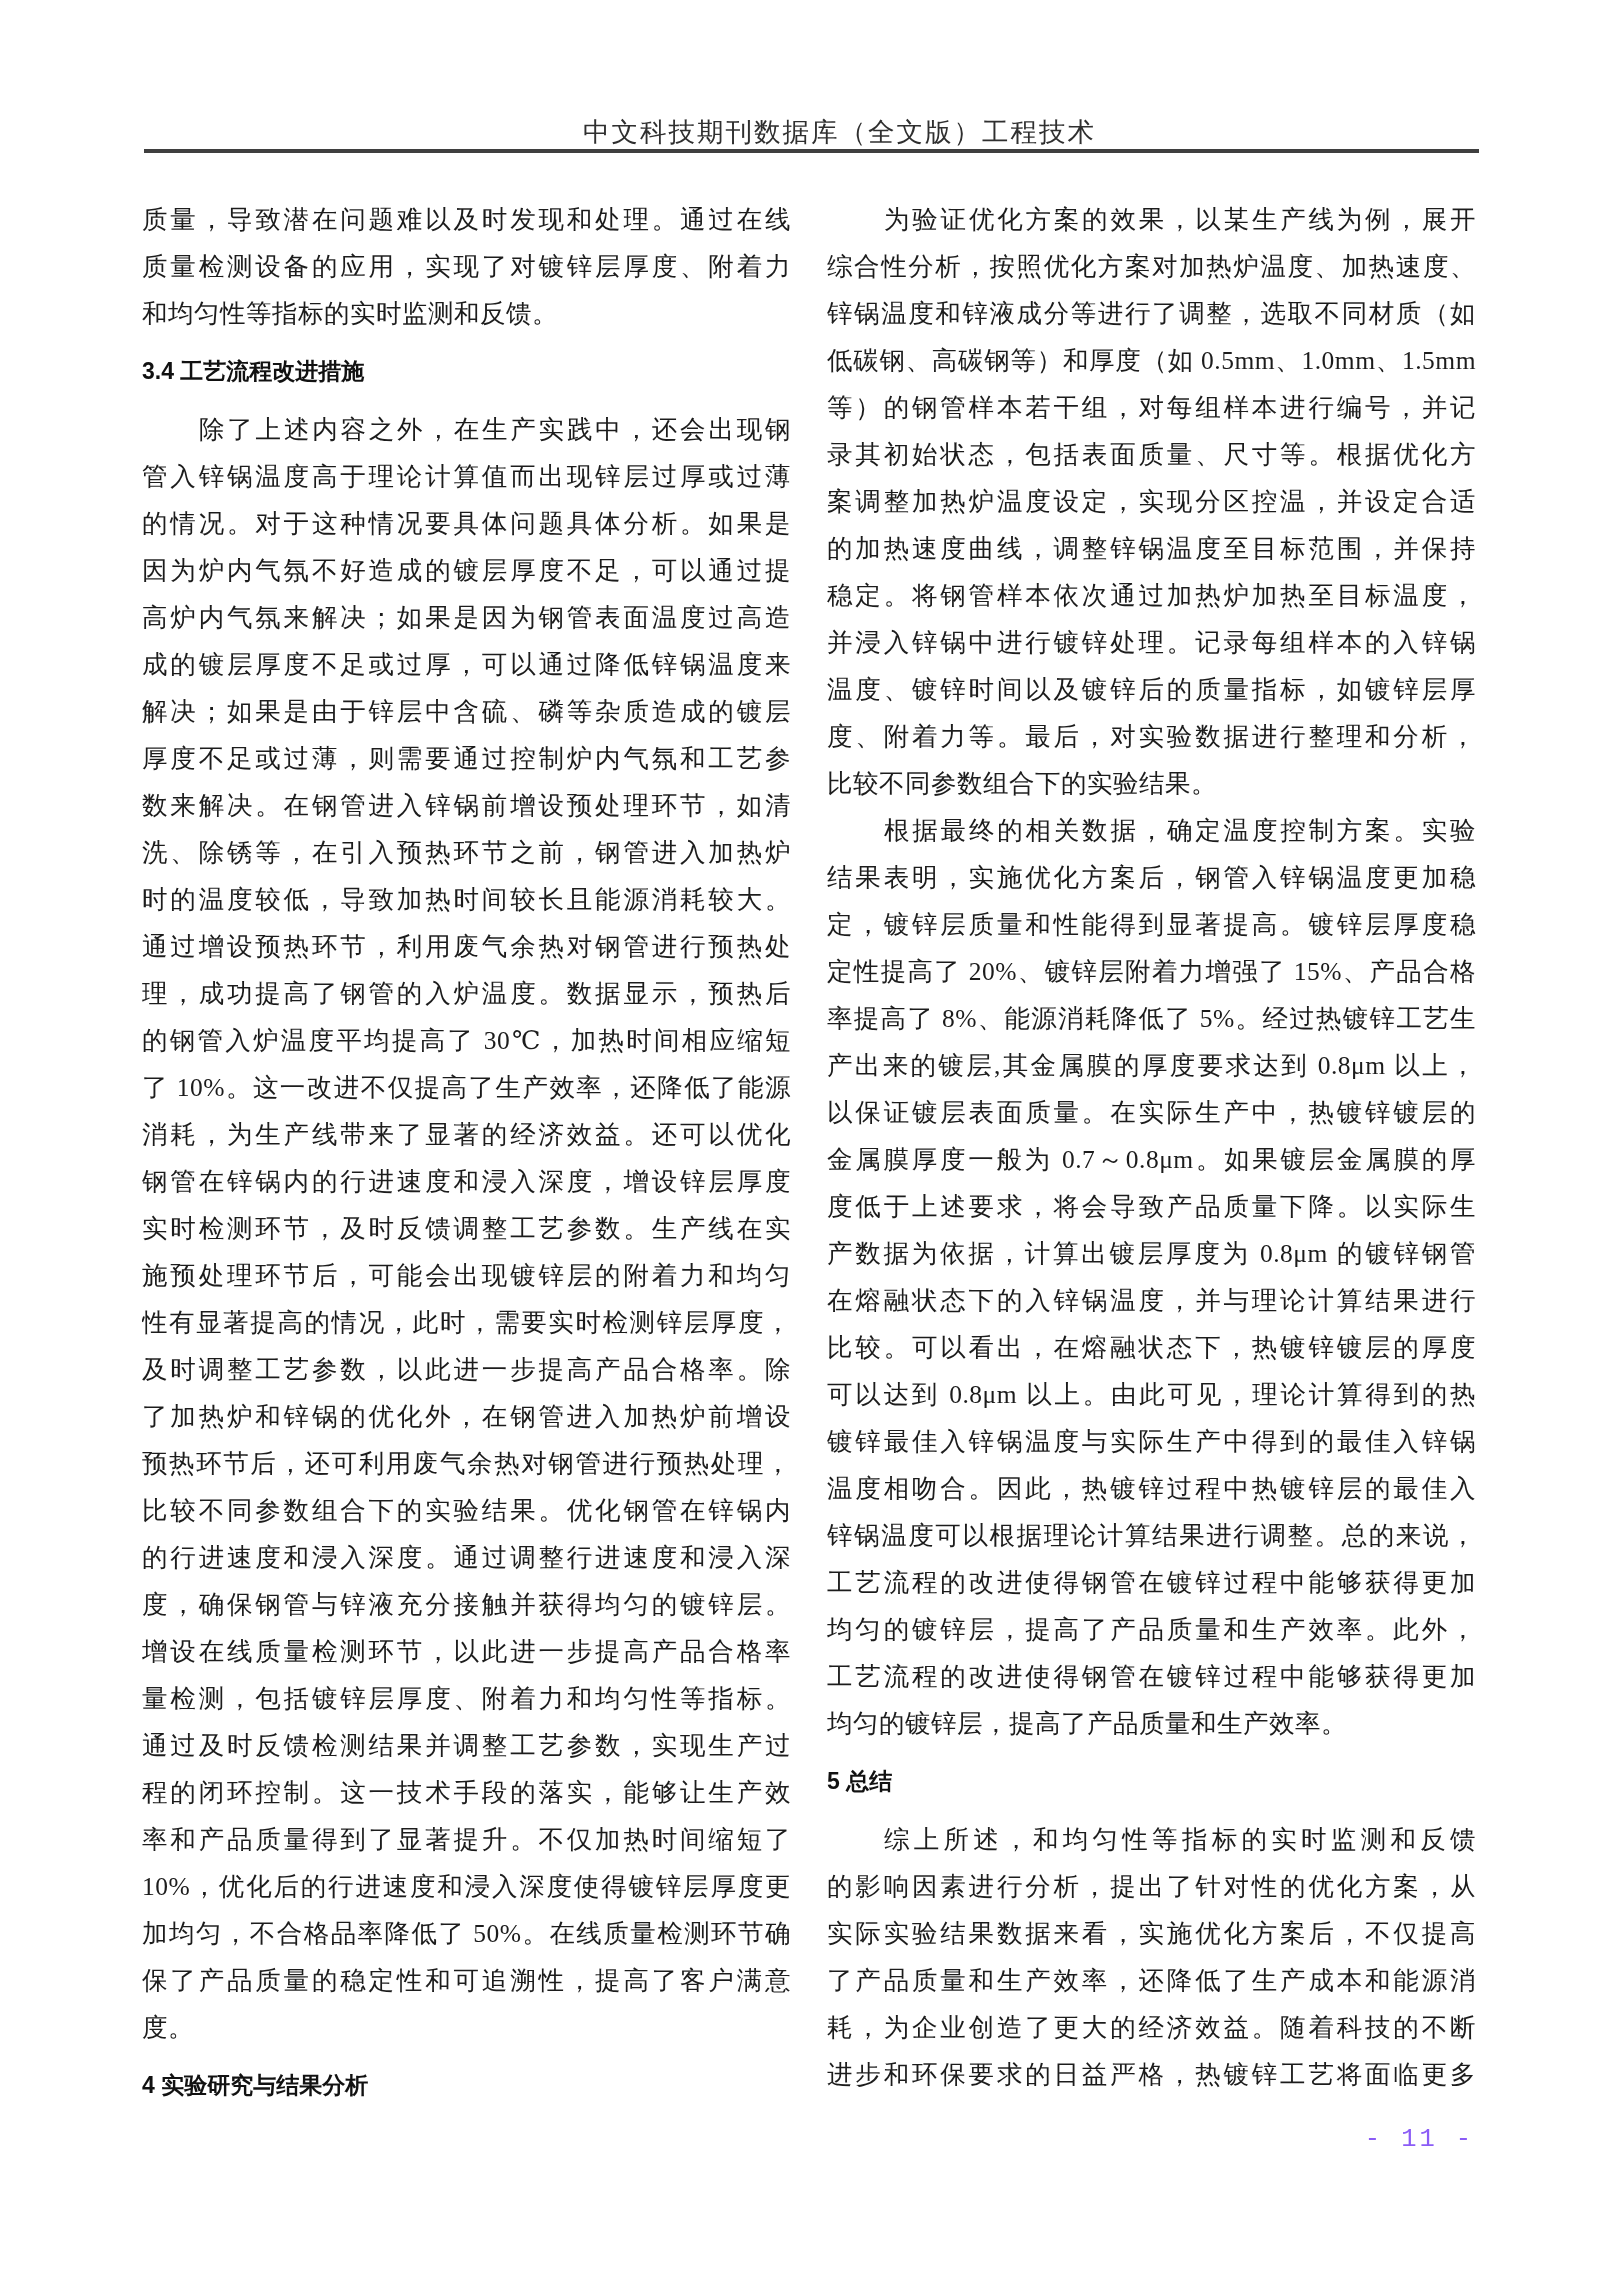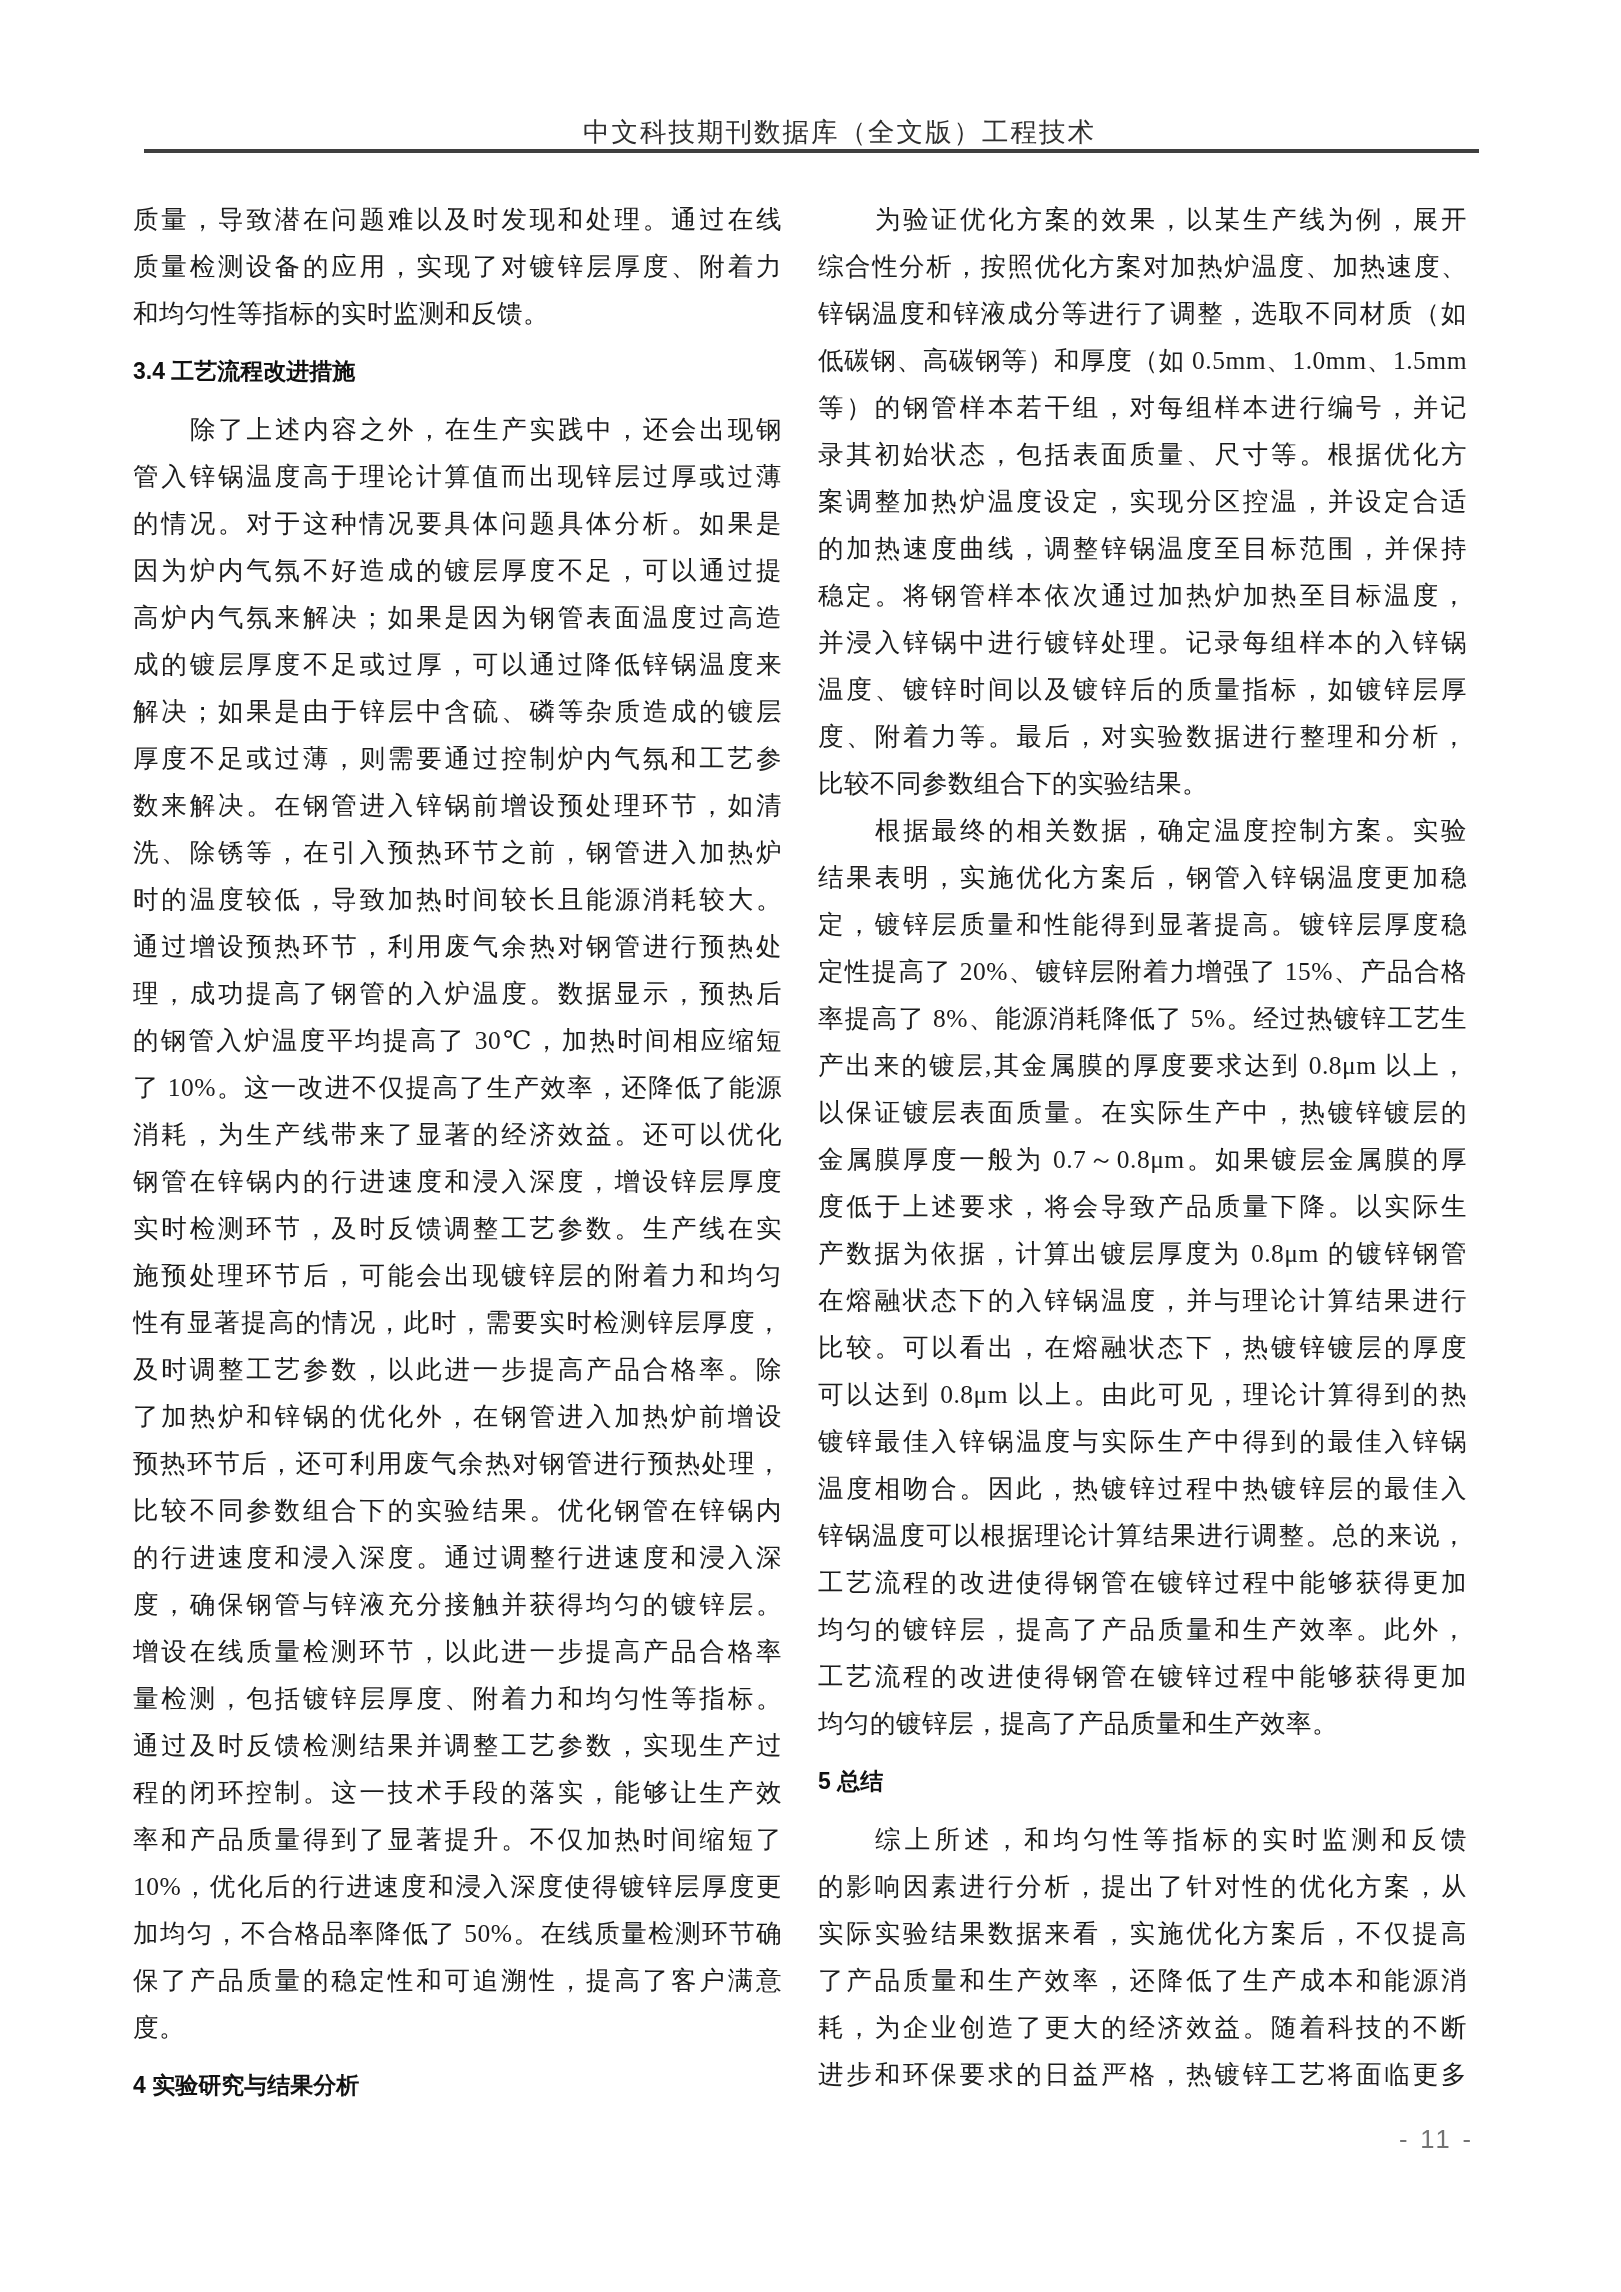--- a/index.html
+++ b/index.html
@@ -21,21 +21,21 @@
     transform:translateX(29px);
   }
   .header-rule{
     position:absolute;
     top:149px;left:144px;
     width:1335px;height:3.9px;
     background:#3f3f3f;
   }
   .columns{
     position:absolute;
-    top:196px;left:133px;
+    top:196px;left:142px;
     width:1338px;
     display:flex;
     gap:36px;
   }
   .column{width:649px;}
   .line{
     height:47px;
     line-height:47px;
     font-size:25.5px;
     text-align:justify;
@@ -59,22 +59,22 @@
     font-size:23px;
     color:#111;
     overflow:hidden;
   }
   .page-number{
     position:absolute;
     top:2125px;
     right:147px;
     font-size:25.5px;
     letter-spacing:2.9px;
-    color:#737373;
-    font-family:Liberation Sans, sans-serif;
+    color:#8b5cf6;
+    font-family:Liberation Mono, monospace;
   }
 </style>
 </head>
 <body>
 
 <div class="page-header">中文科技期刊数据库（全文版）工程技术</div>
 
 <div class="header-rule"></div>
 
 <div class="columns">

